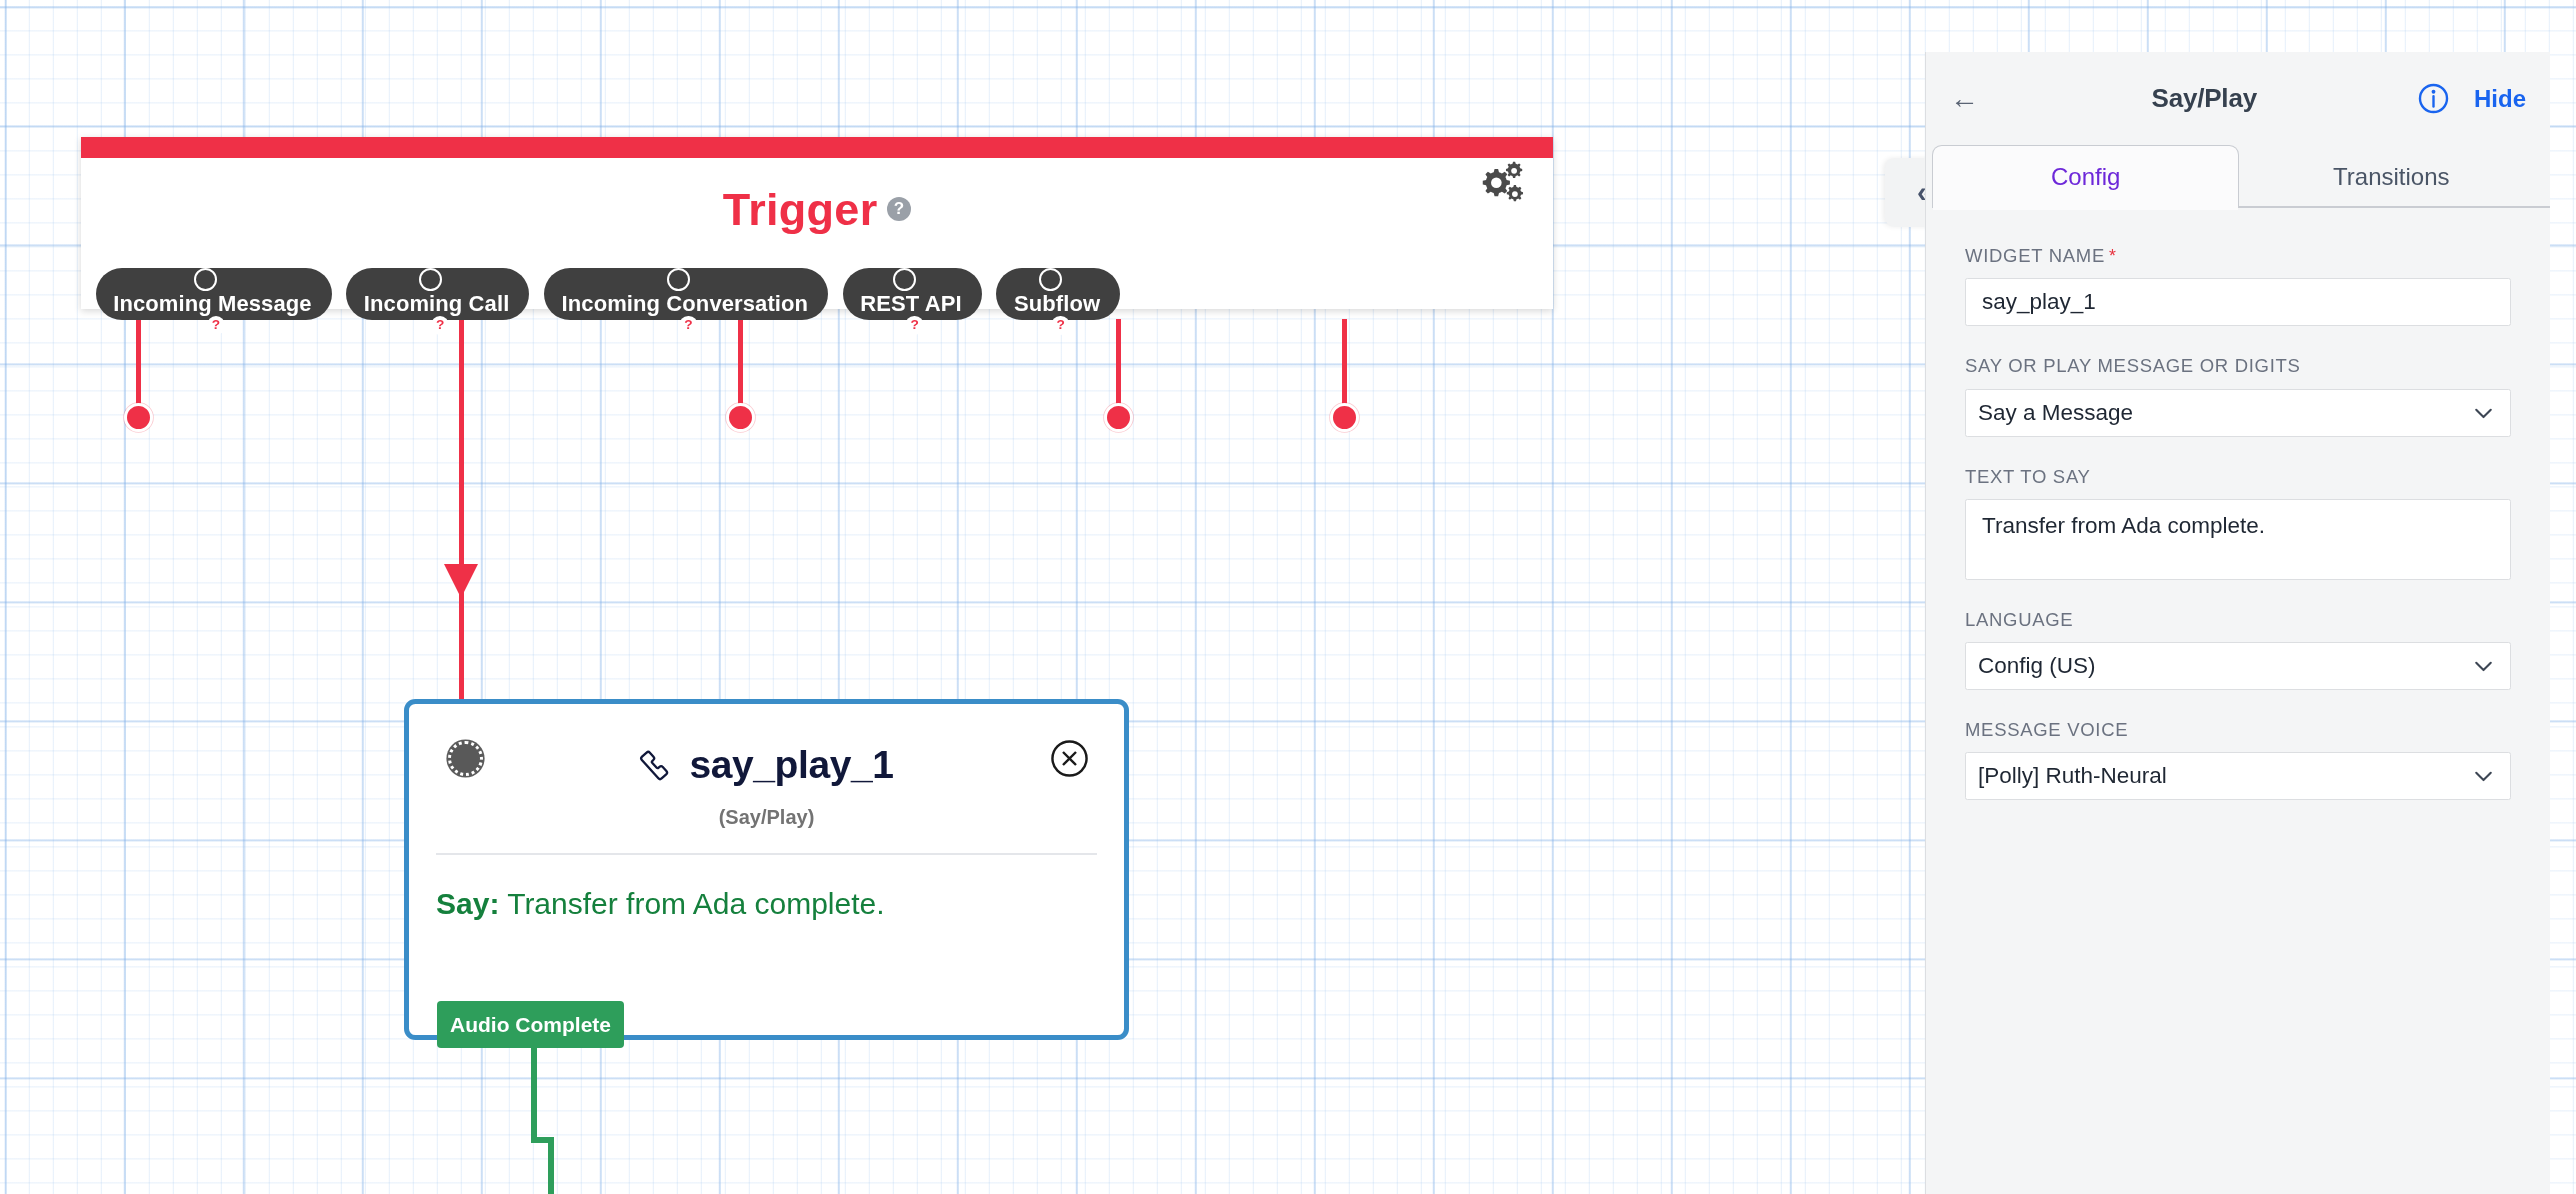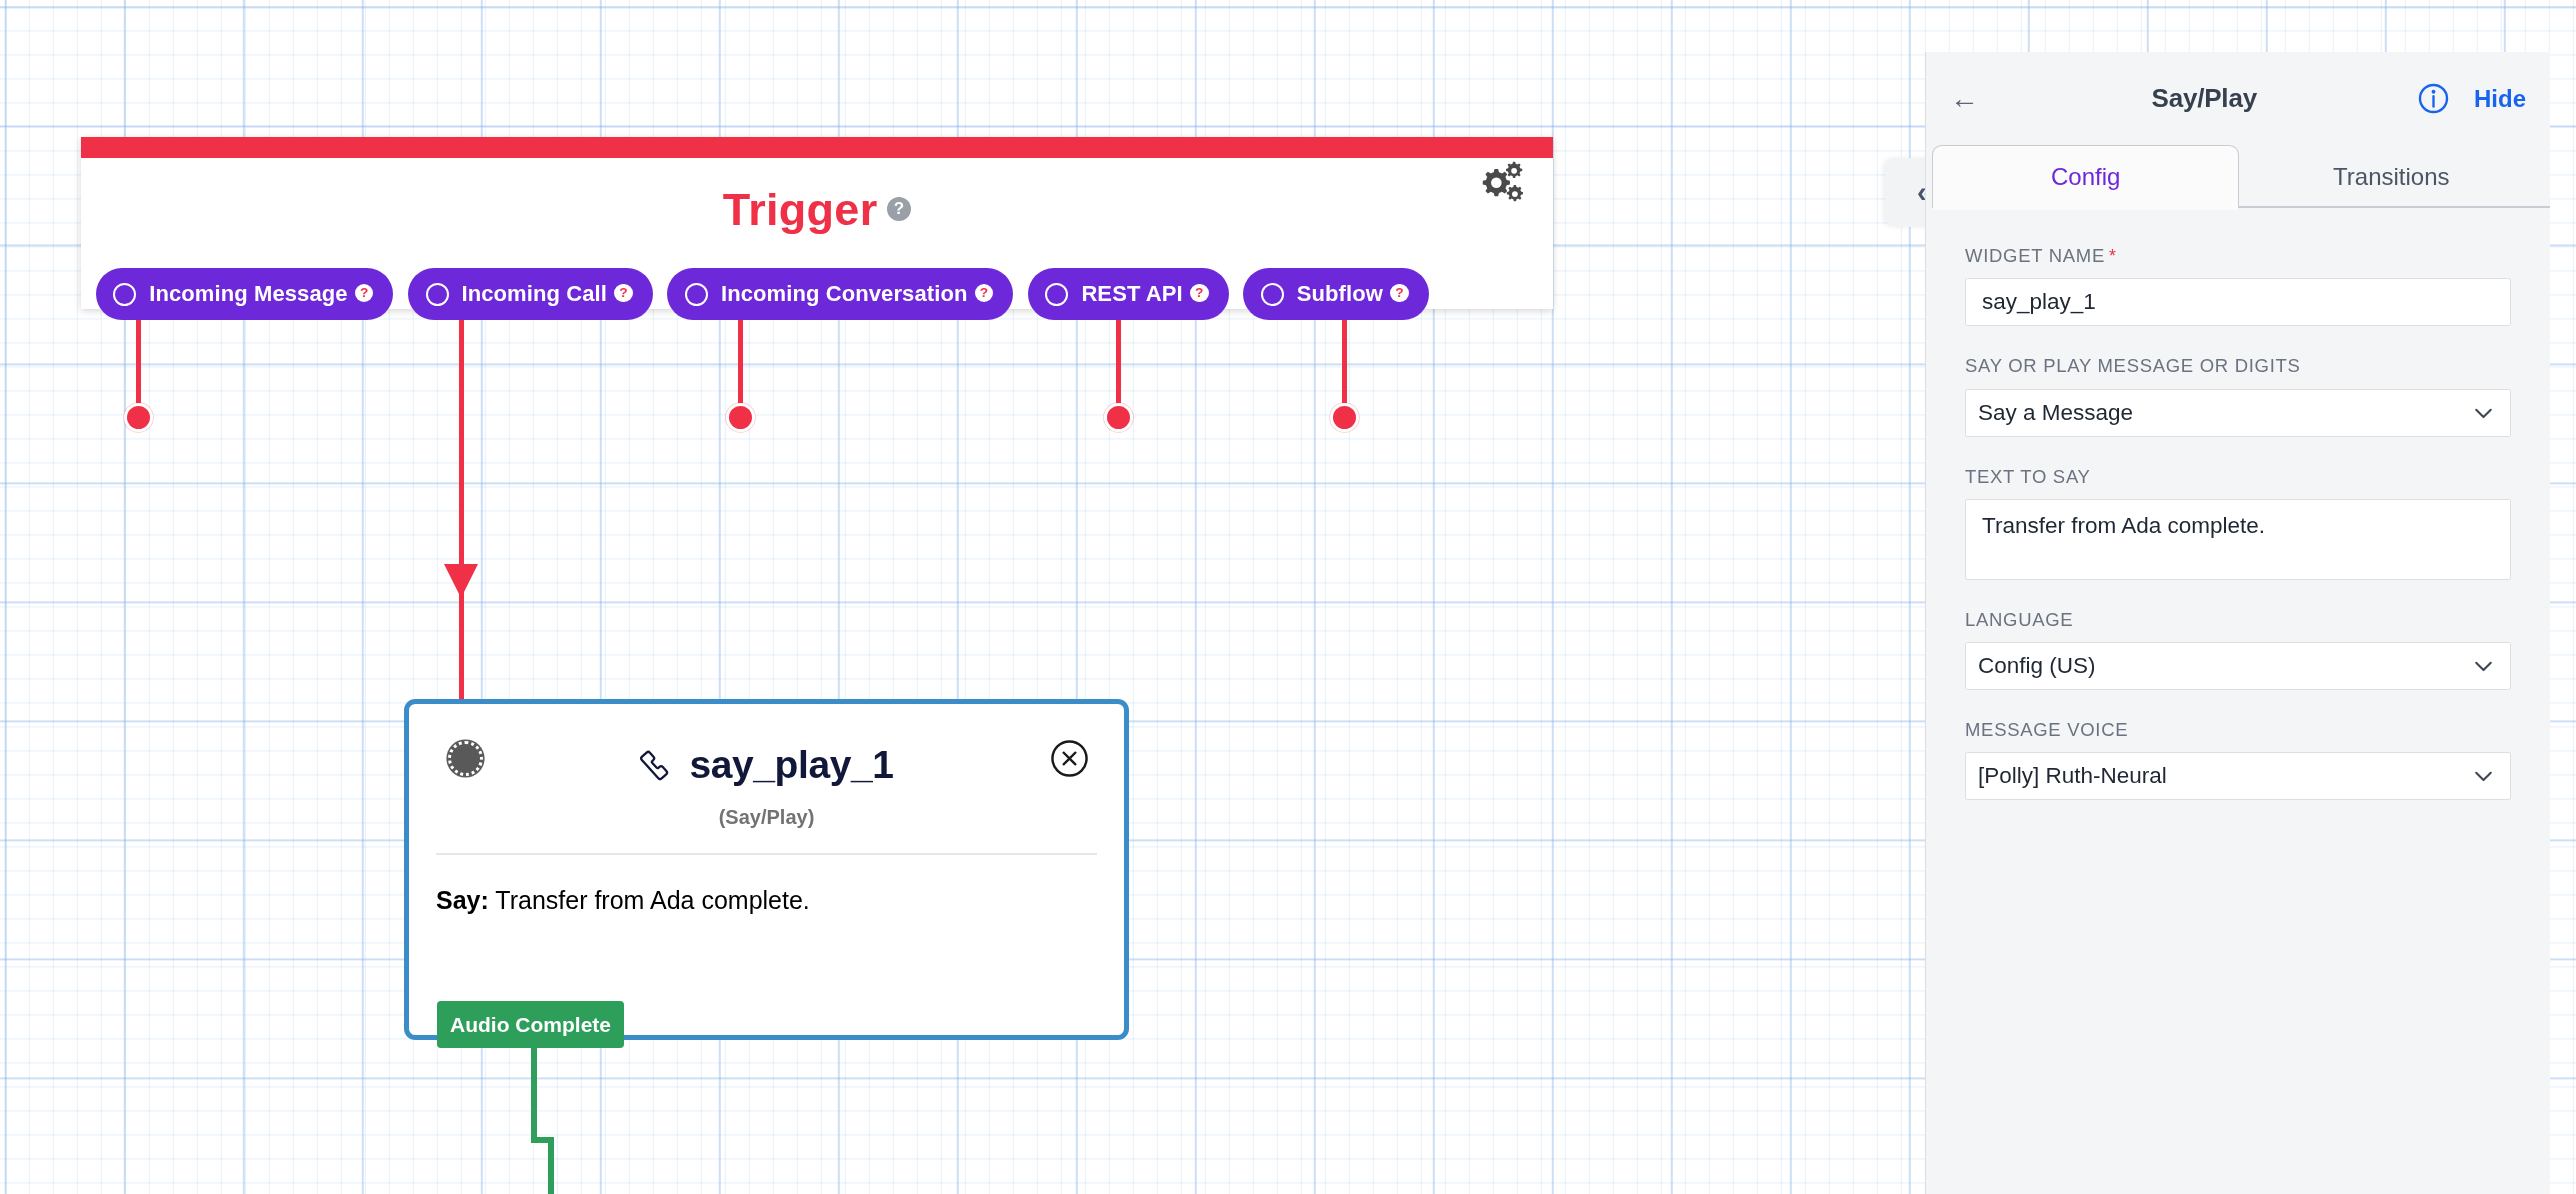--- a/index.html
+++ b/index.html
@@ -99,27 +99,28 @@
     left: 14.5px;
     top: 131px;
     height: 52px;
     display: flex;
     align-items: center;
     gap: 14.5px;
   }
   .pill {
     height: 52px;
     border-radius: 26px;
-    background: #6d28d9;
+    background: #404040;
     display: flex;
     align-items: center;
     padding: 0 20px 0 17.7px;
     box-sizing: border-box;
     cursor: pointer;
     white-space: nowrap;
+    flex-direction: column;
   }
   .pill .dot-ring {
     width: 23px; height: 23px;
     border-radius: 50%;
     border: 2.4px solid #ffffff;
     box-sizing: border-box;
     margin-right: 13px;
     flex: none;
   }
   .pill .pill-label {
@@ -234,22 +235,22 @@
     right: 27px;
     top: 149px;
     height: 1.6px;
     background: #e4e6ea;
   }
   #node-body {
     position: absolute;
     left: 27px;
     top: 180px;
     right: 23px;
-    font-size: 25px;
-    color: #000000;
+    font-size: 30px;
+    color: #15803d;
     line-height: 1.3;
   }
   #node-body b { font-weight: bold; }
 
   
   #transition-chip {
     position: absolute;
     left: 437px;
     top: 1001px;
     height: 47px;

